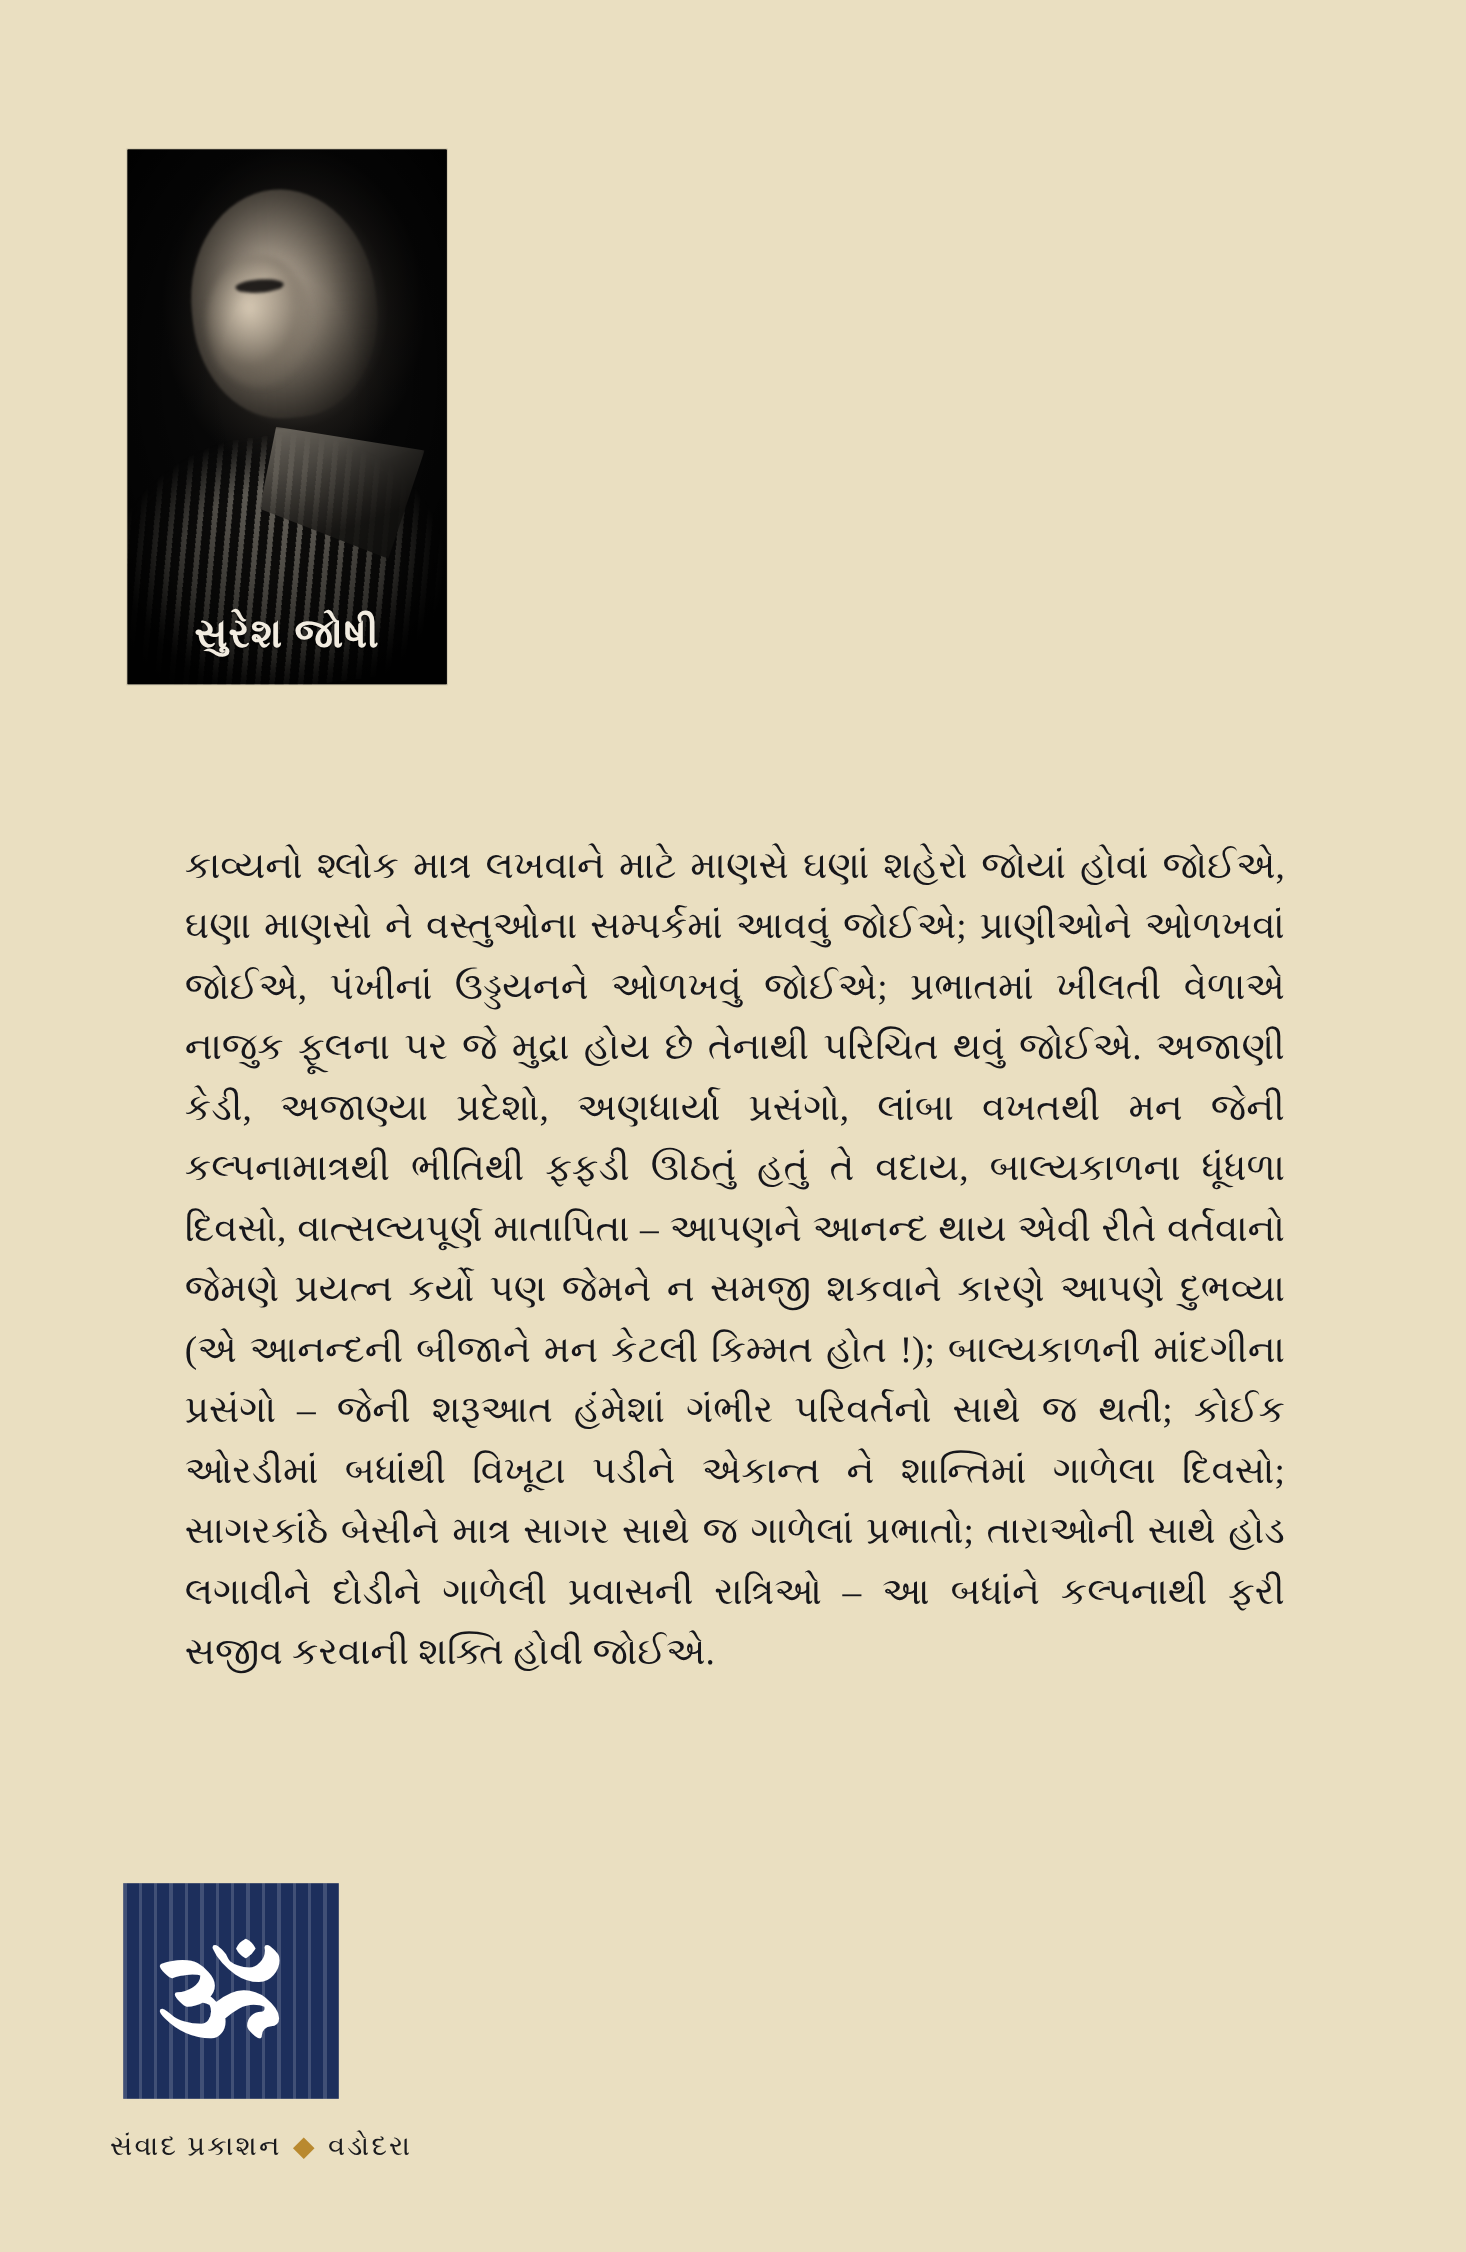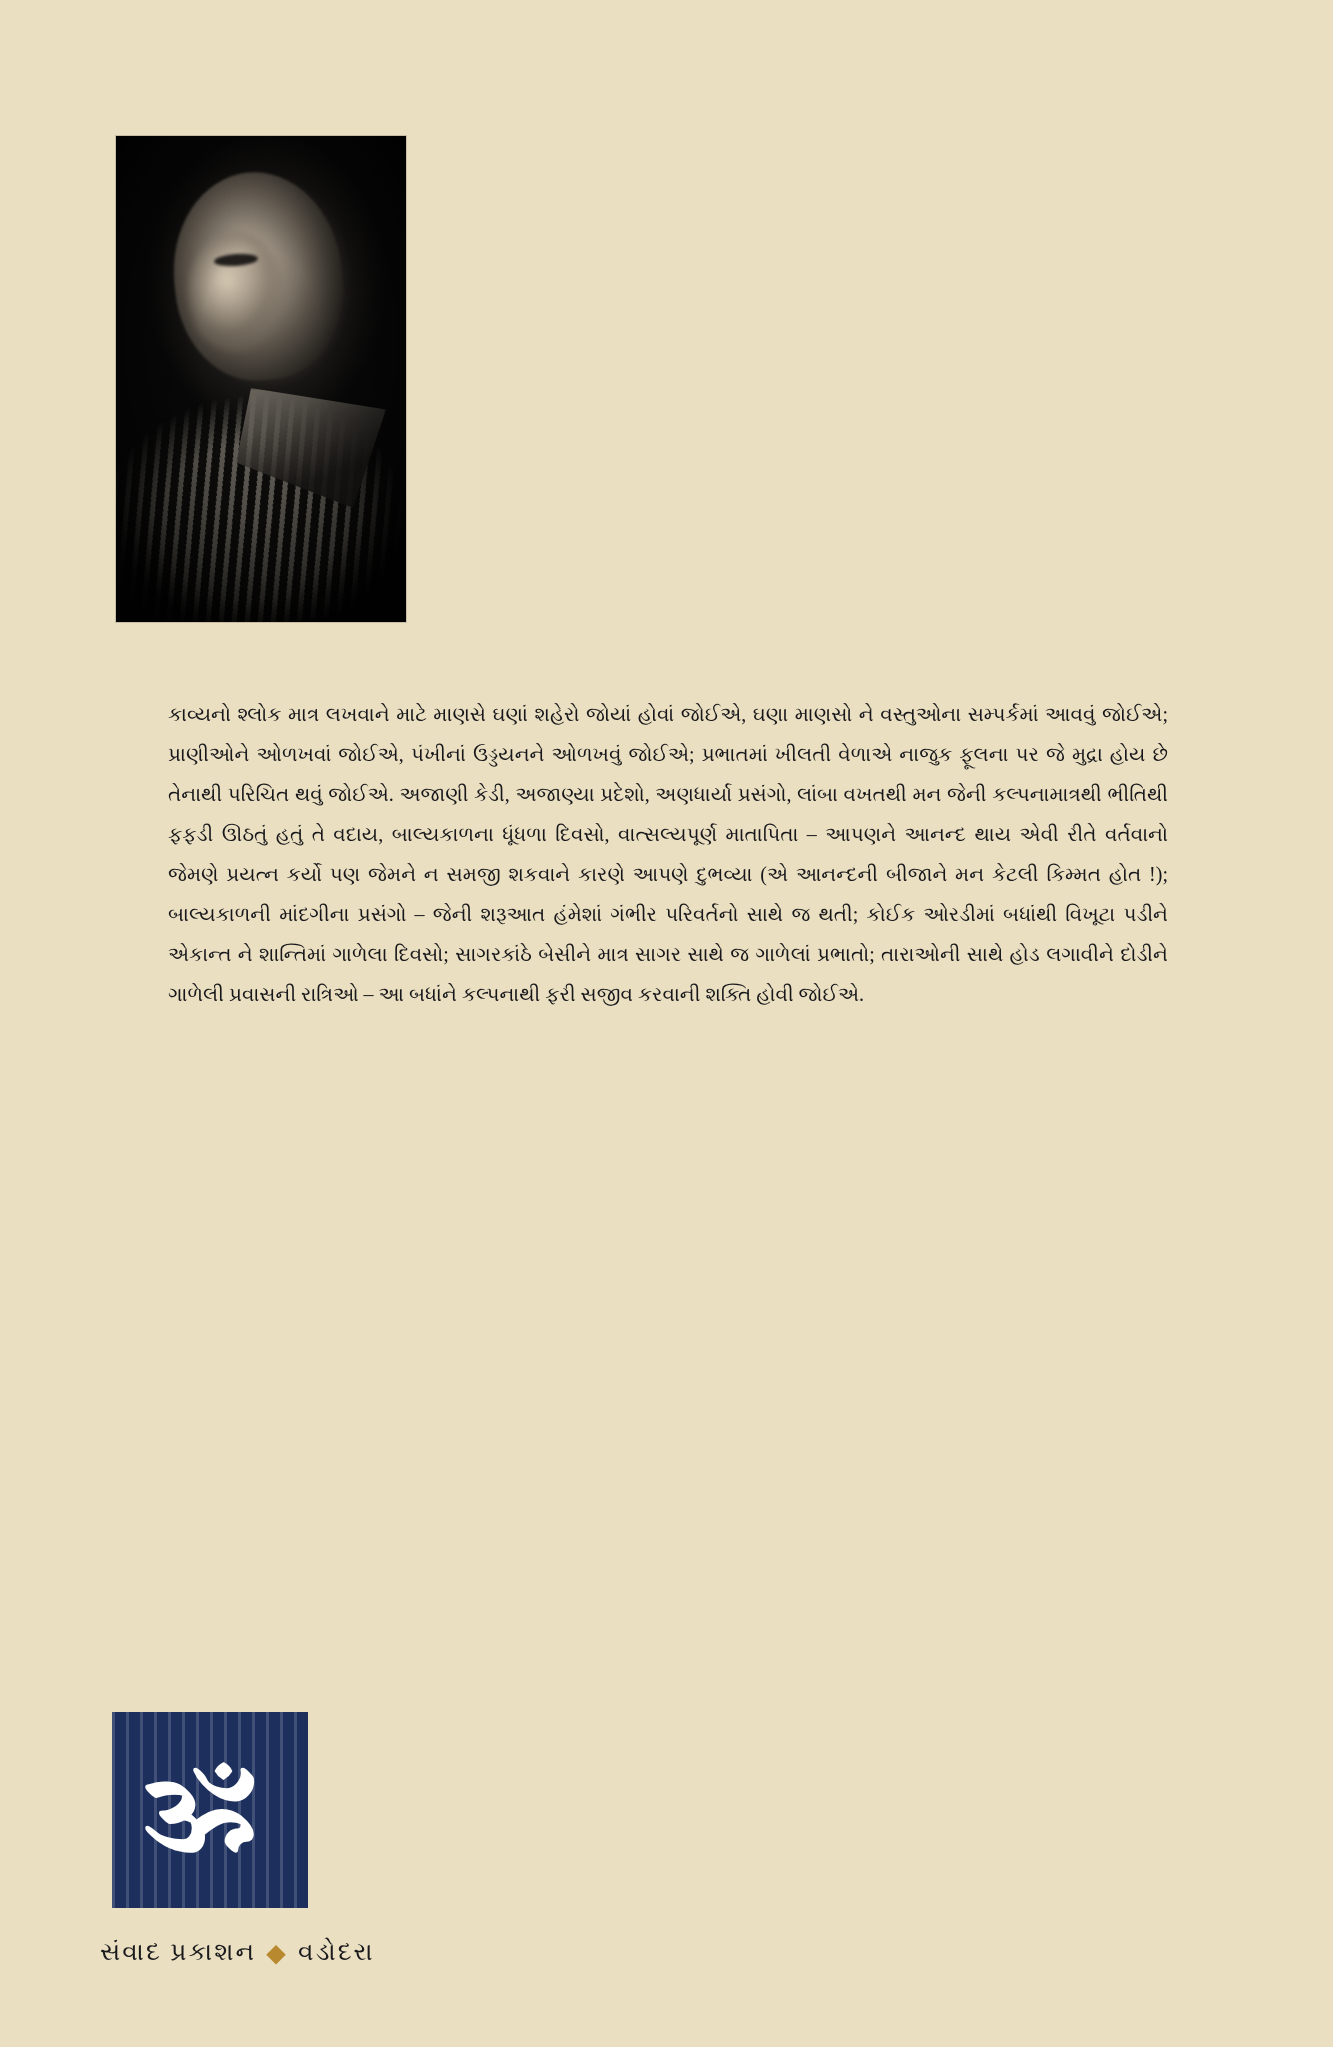--- a/index.html
+++ b/index.html
@@ -118,25 +118,25 @@
     letter-spacing: 1px;
     font-family: "Liberation Serif", "DejaVu Serif", serif;
     font-weight: 600;
     text-shadow: 0 1px 2px rgba(0,0,0,0.9);
   }
 
   
   .blurb {
     position: absolute;
     left: 168px;
-    top: 694px;
+    top: 760px;
     width: 1000px;
     color: #17171b;
-    font-size: 20px;
-    line-height: 40px;
+    font-size: 34px;
+    line-height: 55px;
     text-align: justify;
     text-justify: inter-word;
     font-family: "Liberation Serif", "DejaVu Serif", serif;
   }
 
   
   .logo-block {
     position: absolute;
     left: 112px;
     top: 1712px;
@@ -187,20 +187,21 @@
 
   <div class="photo-block">
     <div class="photo-portrait">
       <div class="portrait-head"></div>
       <div class="portrait-cheek"></div>
       <div class="portrait-eye"></div>
       <div class="portrait-shoulder"></div>
       <div class="portrait-collar"></div>
     </div>
     <div class="photo-vignette"></div>
+    <div class="photo-name">સુરેશ જોષી</div>
   </div>
 
   <div class="blurb">કાવ્યનો શ્લોક માત્ર લખવાને માટે માણસે ઘણાં શહેરો જોયાં હોવાં જોઈએ, ઘણા માણસો ને વસ્તુઓના સમ્પર્કમાં આવવું જોઈએ; પ્રાણીઓને ઓળખવાં જોઈએ, પંખીનાં ઉડ્ડયનને ઓળખવું જોઈએ; પ્રભાતમાં ખીલતી વેળાએ નાજુક ફૂલના પર જે મુદ્રા હોય છે તેનાથી પરિચિત થવું જોઈએ. અજાણી કેડી, અજાણ્યા પ્રદેશો, અણધાર્યા પ્રસંગો, લાંબા વખતથી મન જેની કલ્પનામાત્રથી ભીતિથી ફફડી ઊઠતું હતું તે વદાય, બાલ્યકાળના ધૂંધળા દિવસો, વાત્સલ્યપૂર્ણ માતાપિતા – આપણને આનન્દ થાય એવી રીતે વર્તવાનો જેમણે પ્રયત્ન કર્યો પણ જેમને ન સમજી શકવાને કારણે આપણે દુભવ્યા (એ આનન્દની બીજાને મન કેટલી કિમ્મત હોત !); બાલ્યકાળની માંદગીના પ્રસંગો – જેની શરૂઆત હંમેશાં ગંભીર પરિવર્તનો સાથે જ થતી; કોઈક ઓરડીમાં બધાંથી વિખૂટા પડીને એકાન્ત ને શાન્તિમાં ગાળેલા દિવસો; સાગરકાંઠે બેસીને માત્ર સાગર સાથે જ ગાળેલાં પ્રભાતો; તારાઓની સાથે હોડ લગાવીને દોડીને ગાળેલી પ્રવાસની રાત્રિઓ – આ બધાંને કલ્પનાથી ફરી સજીવ કરવાની શક્તિ હોવી જોઈએ.</div>
 
   <div class="logo-block">
     <div class="logo-stripes"></div>
     <div class="logo-glyph">ॐ</div>
   </div>
 
   <div class="publisher-line">

